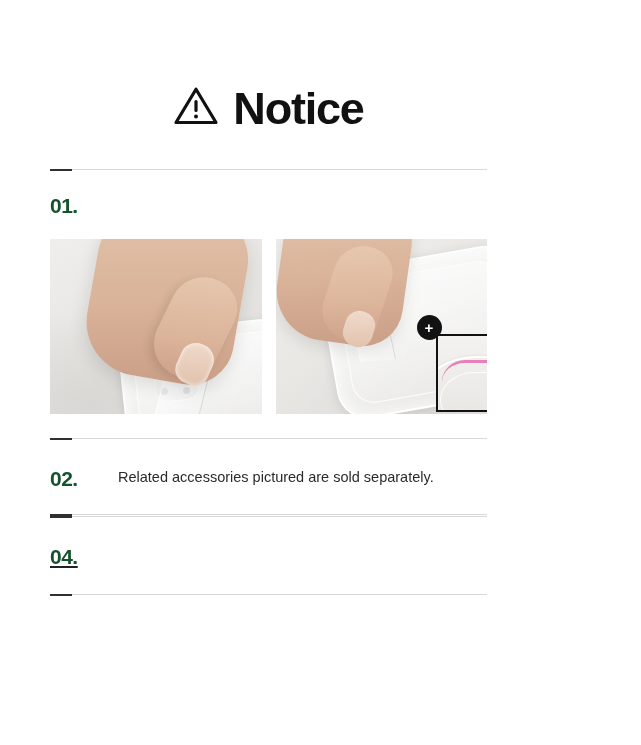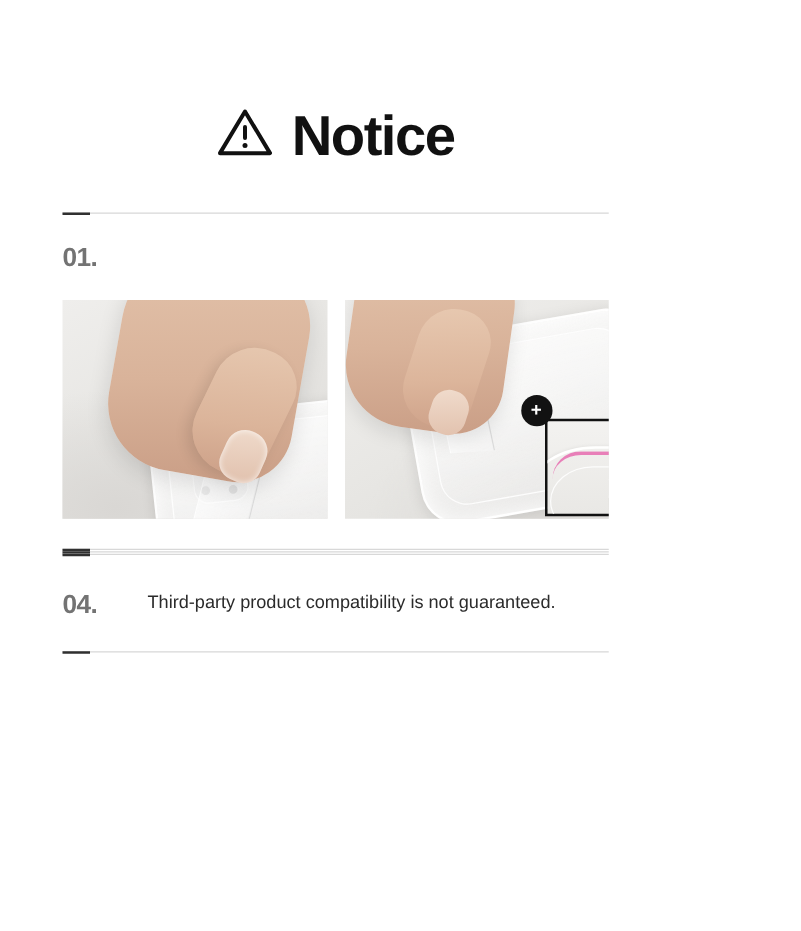--- a/index.html
+++ b/index.html
@@ -72,34 +72,34 @@
   .item {
     display: flex;
     align-items: flex-start;
     padding: 22px 50px 18px 50px;
   }
   .item-num {
     flex: 0 0 68px;
     font-size: 21px;
     font-weight: bold;
     letter-spacing: -0.5px;
-    color: #737373;
+    color: #14532d;
     line-height: 1.1;
     padding-top: 1px;
   }
   .item-text {
     font-size: 14.5px;
     line-height: 1.55;
     color: #2b2b2b;
     white-space: pre-line;
   }
 
   .item-02 { padding: 26px 50px 24px 50px; }
   .item-03 { padding: 22px 50px 20px 50px; }
-  .item-04 { padding: 26px 50px 26px 50px; }
+  .item-04 { padding: 26px 50px 26px 50px; text-decoration: underline; }
 
   
   .photos {
     display: flex;
     gap: 14px;
     padding: 0 50px;
     margin-top: 4px;
   }
   .photo {
     position: relative;
@@ -349,35 +349,38 @@
       </div>
       <div class="zoom-badge">+</div>
     </div>
   </div>
 
   <div class="rule-wrap photos-bottom-rule">
     <div class="rule"></div>
     <div class="rule-strong"></div>
   </div>
 
+  <div class="item item-02">
+    <div class="item-num">02.</div>
+    <div class="item-text">Related accessories pictured are sold separately.</div>
+  </div>
 
   <div class="rule-wrap">
     <div class="rule"></div>
     <div class="rule-strong"></div>
   </div>
 
 
   <div class="rule-wrap">
     <div class="rule"></div>
     <div class="rule-strong"></div>
   </div>
 
   <div class="item item-04">
     <div class="item-num">04.</div>
-    <div class="item-text">Third-party product compatibility is not guaranteed.</div>
   </div>
 
   <div class="rule-wrap">
     <div class="rule"></div>
     <div class="rule-strong"></div>
   </div>
 
 </div>
 
 </body></html>

